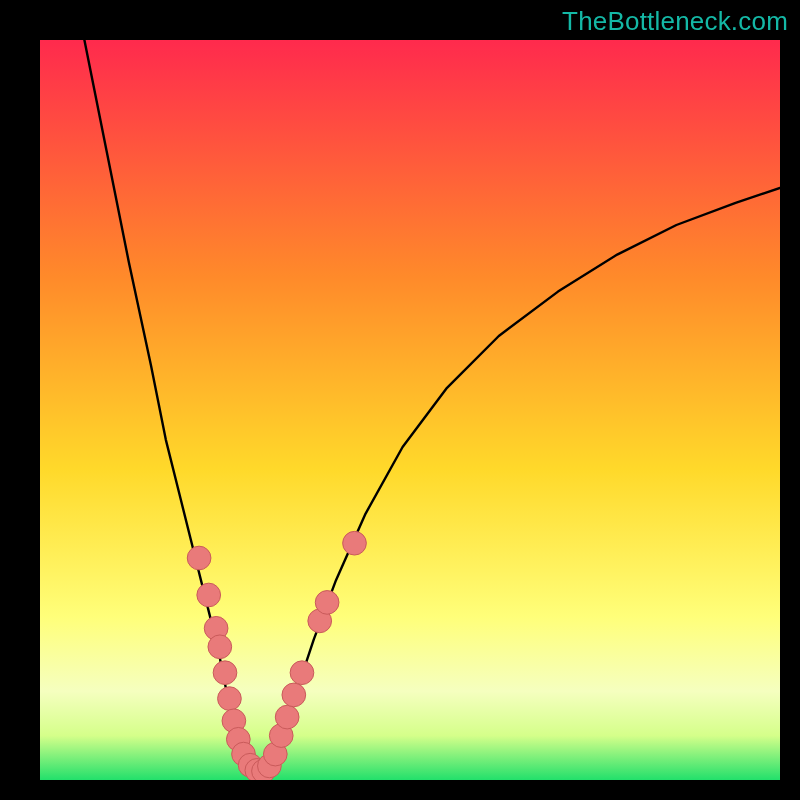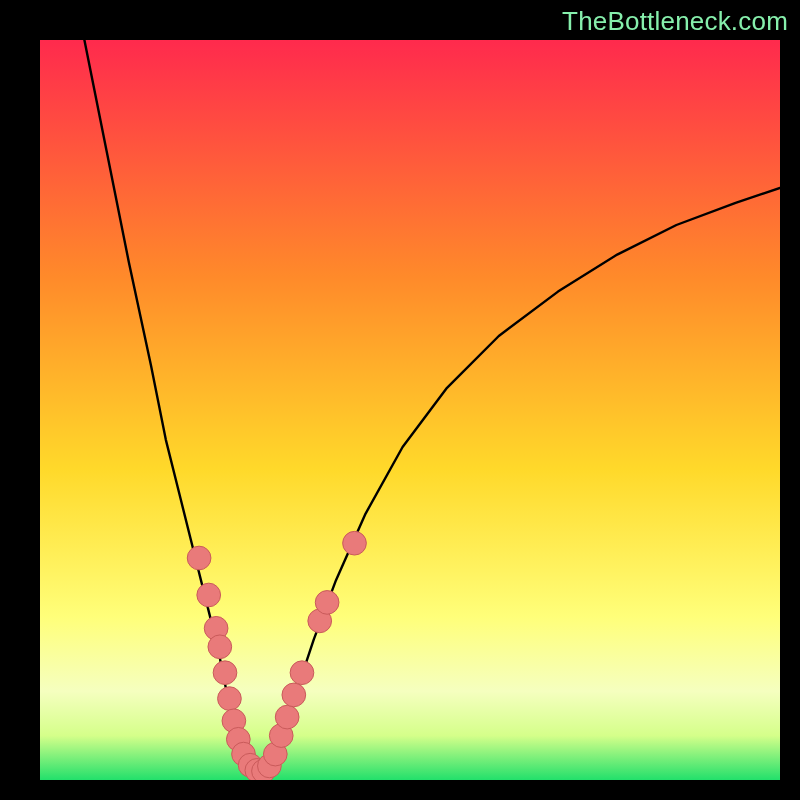--- a/index.html
+++ b/index.html
@@ -24,21 +24,21 @@
     left: 40px;
     top: 40px;
     width: 740px;
     height: 740px;
     
   }
   .watermark {
     position: absolute;
     top: 6px;
     right: 12px;
-    color: #86efac;
+    color: #14b8a6;
     font-size: 26px;
     font-weight: 400;
     letter-spacing: 0.2px;
     user-select: none;
   }
   svg {
     display: block;
   }
 </style>
 </head>

